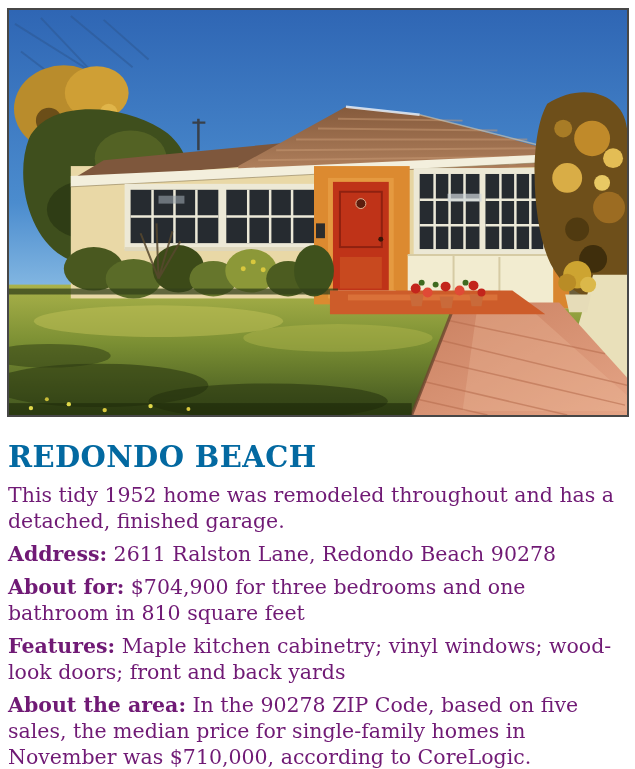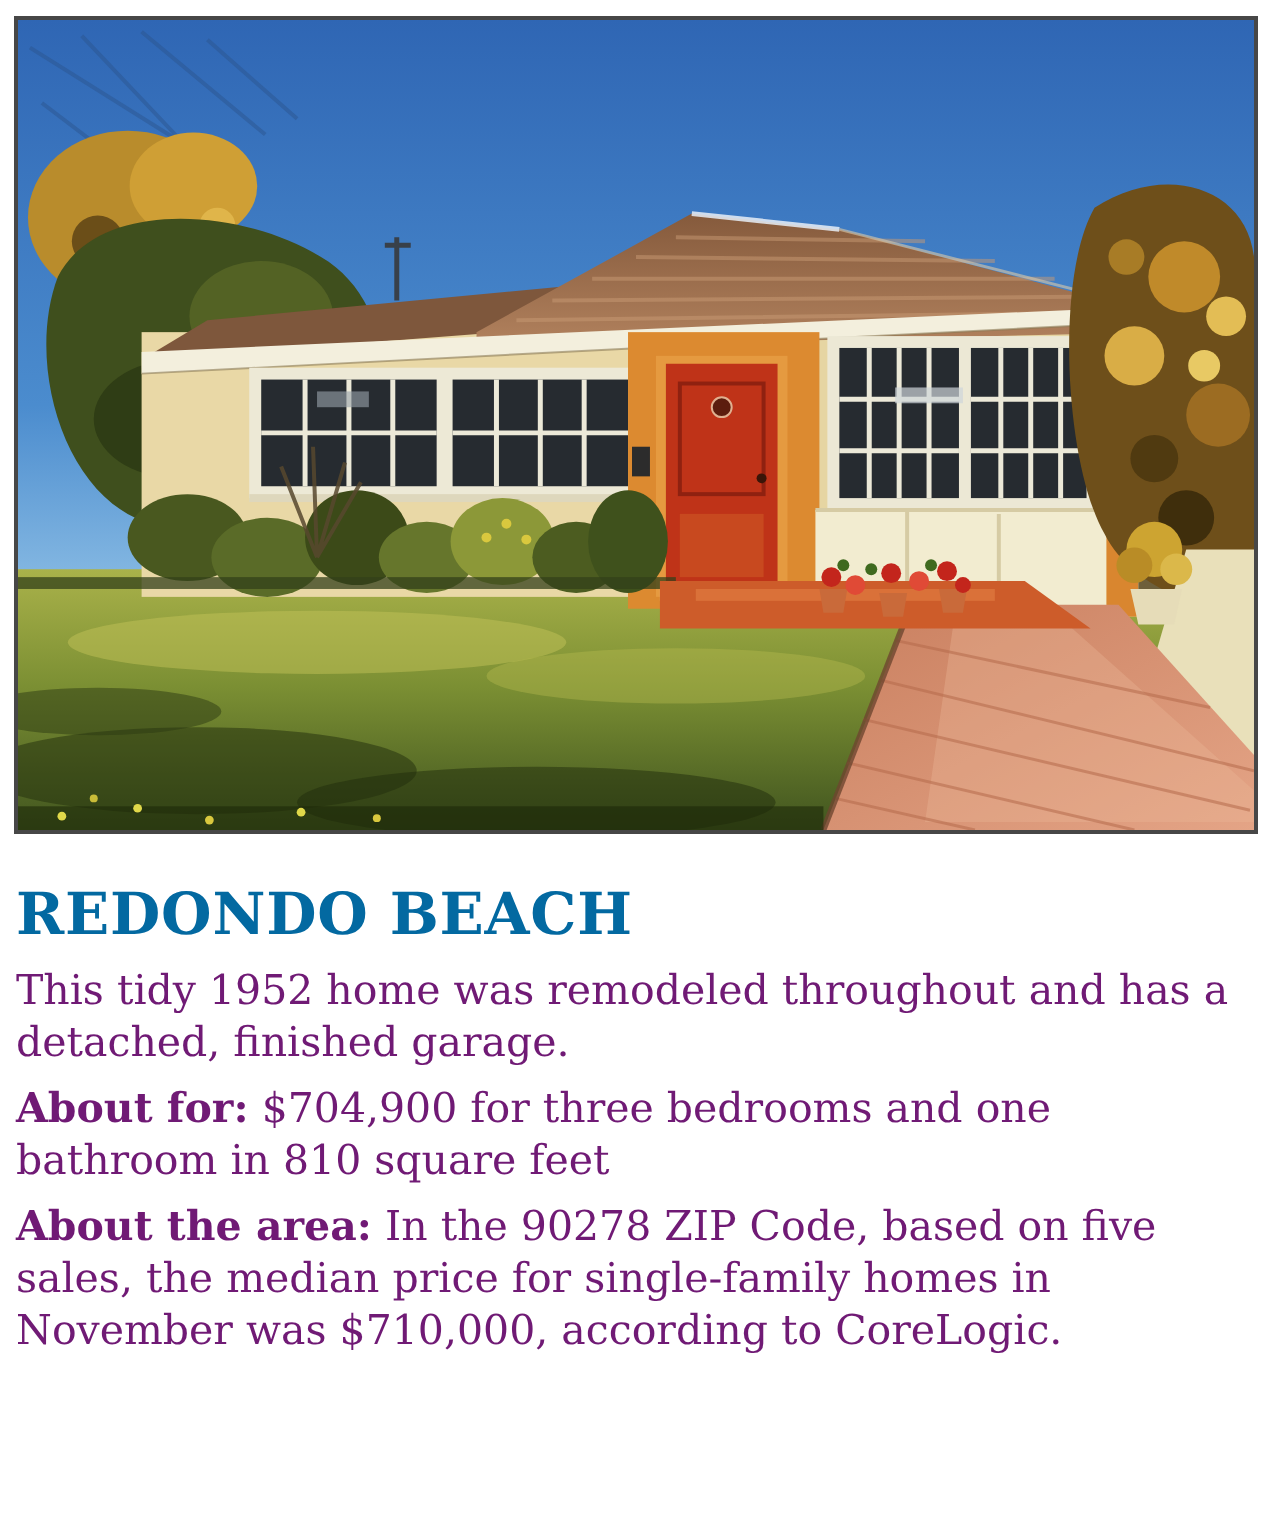--- a/index.html
+++ b/index.html
@@ -203,20 +203,22 @@
           <circle cx="180" cy="404" r="2" fill="#d9c83e"></circle>
       </g>
     </svg>
   </figure>
 
   <section class="listing-text">
     <h1>REDONDO BEACH</h1>
 
     <p>This tidy 1952 home was remodeled throughout and has a detached, finished garage.</p>
 
+    <p><span class="lbl">Address:</span> <span>2611 Ralston Lane, Redondo Beach 90278</span></p>
 
     <p><span class="lbl">About for:</span> <span>$704,900 for three bedrooms and one bathroom in 810 square feet</span></p>
 
+    <p><span class="lbl">Features:</span> <span>Maple kitchen cabinetry; vinyl windows; wood-look doors; front and back yards</span></p>
 
     <p><span class="lbl">About the area:</span> <span>In the 90278 ZIP Code, based on five sales, the median price for single-family homes in November was $710,000, according to CoreLogic.</span></p>
   </section>
 
 </div>
 
 </body></html>

